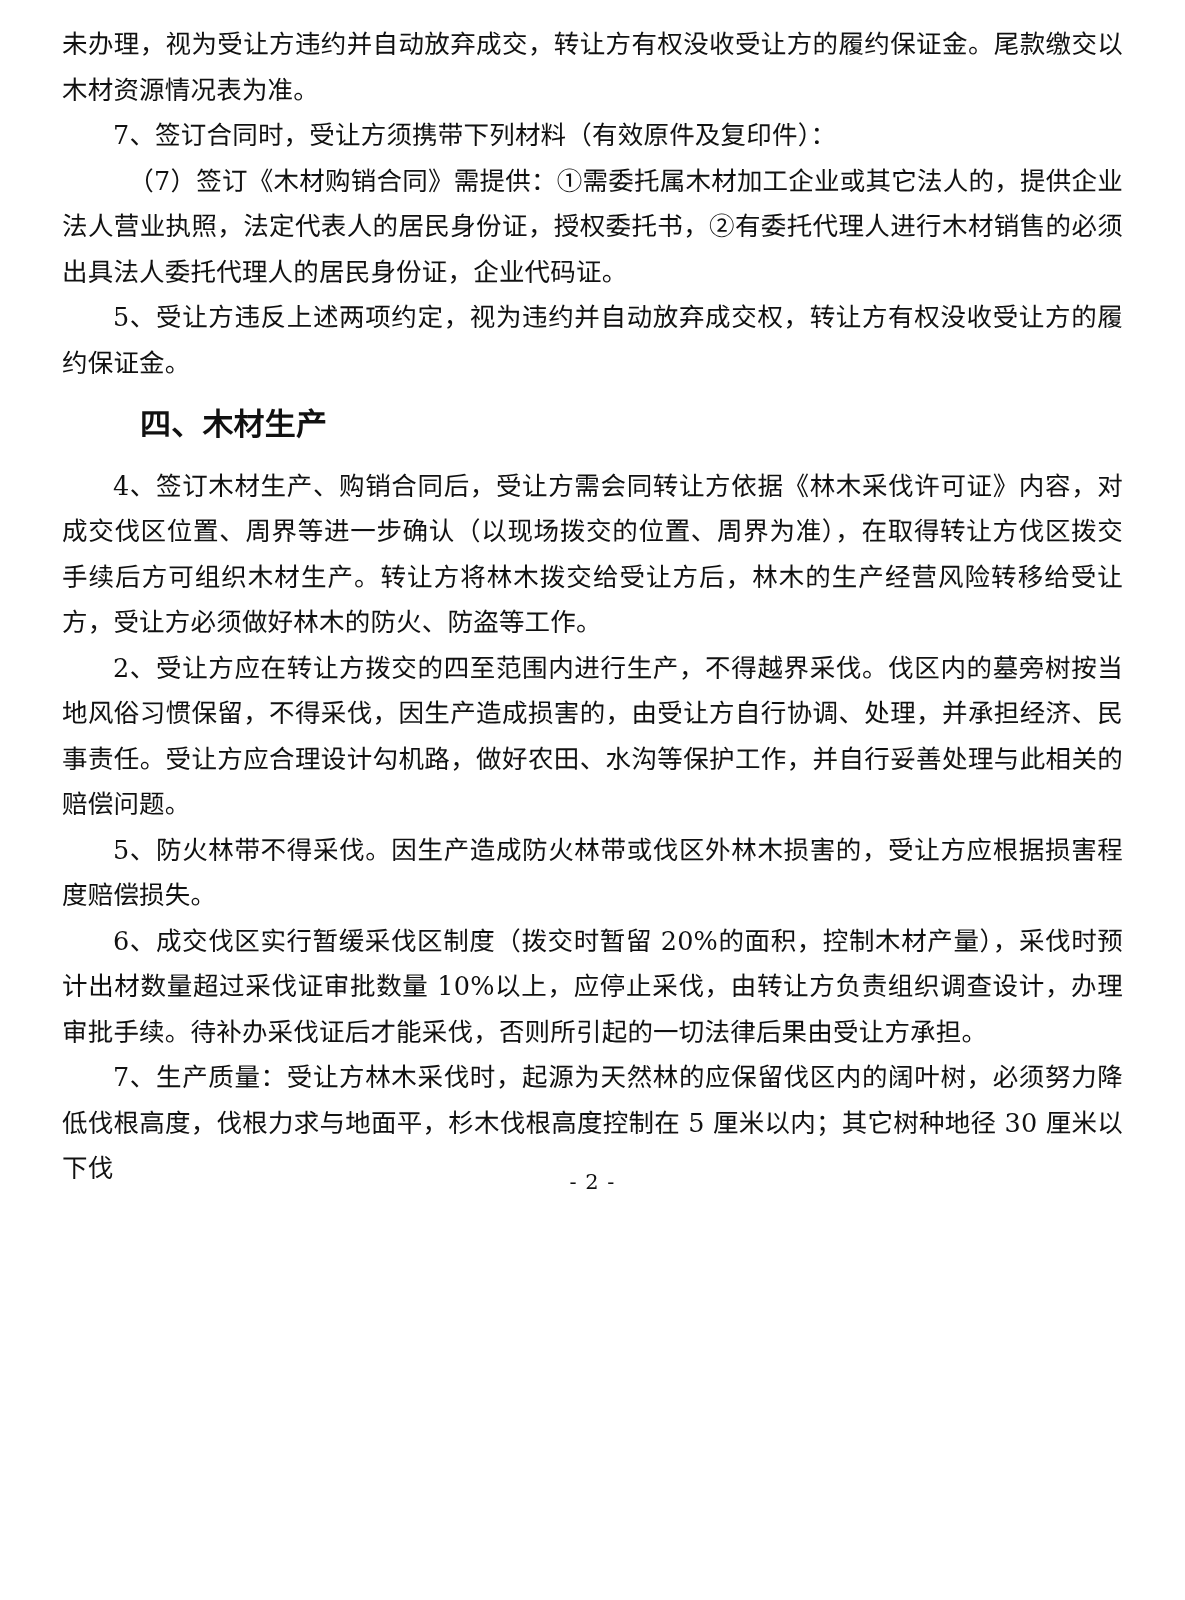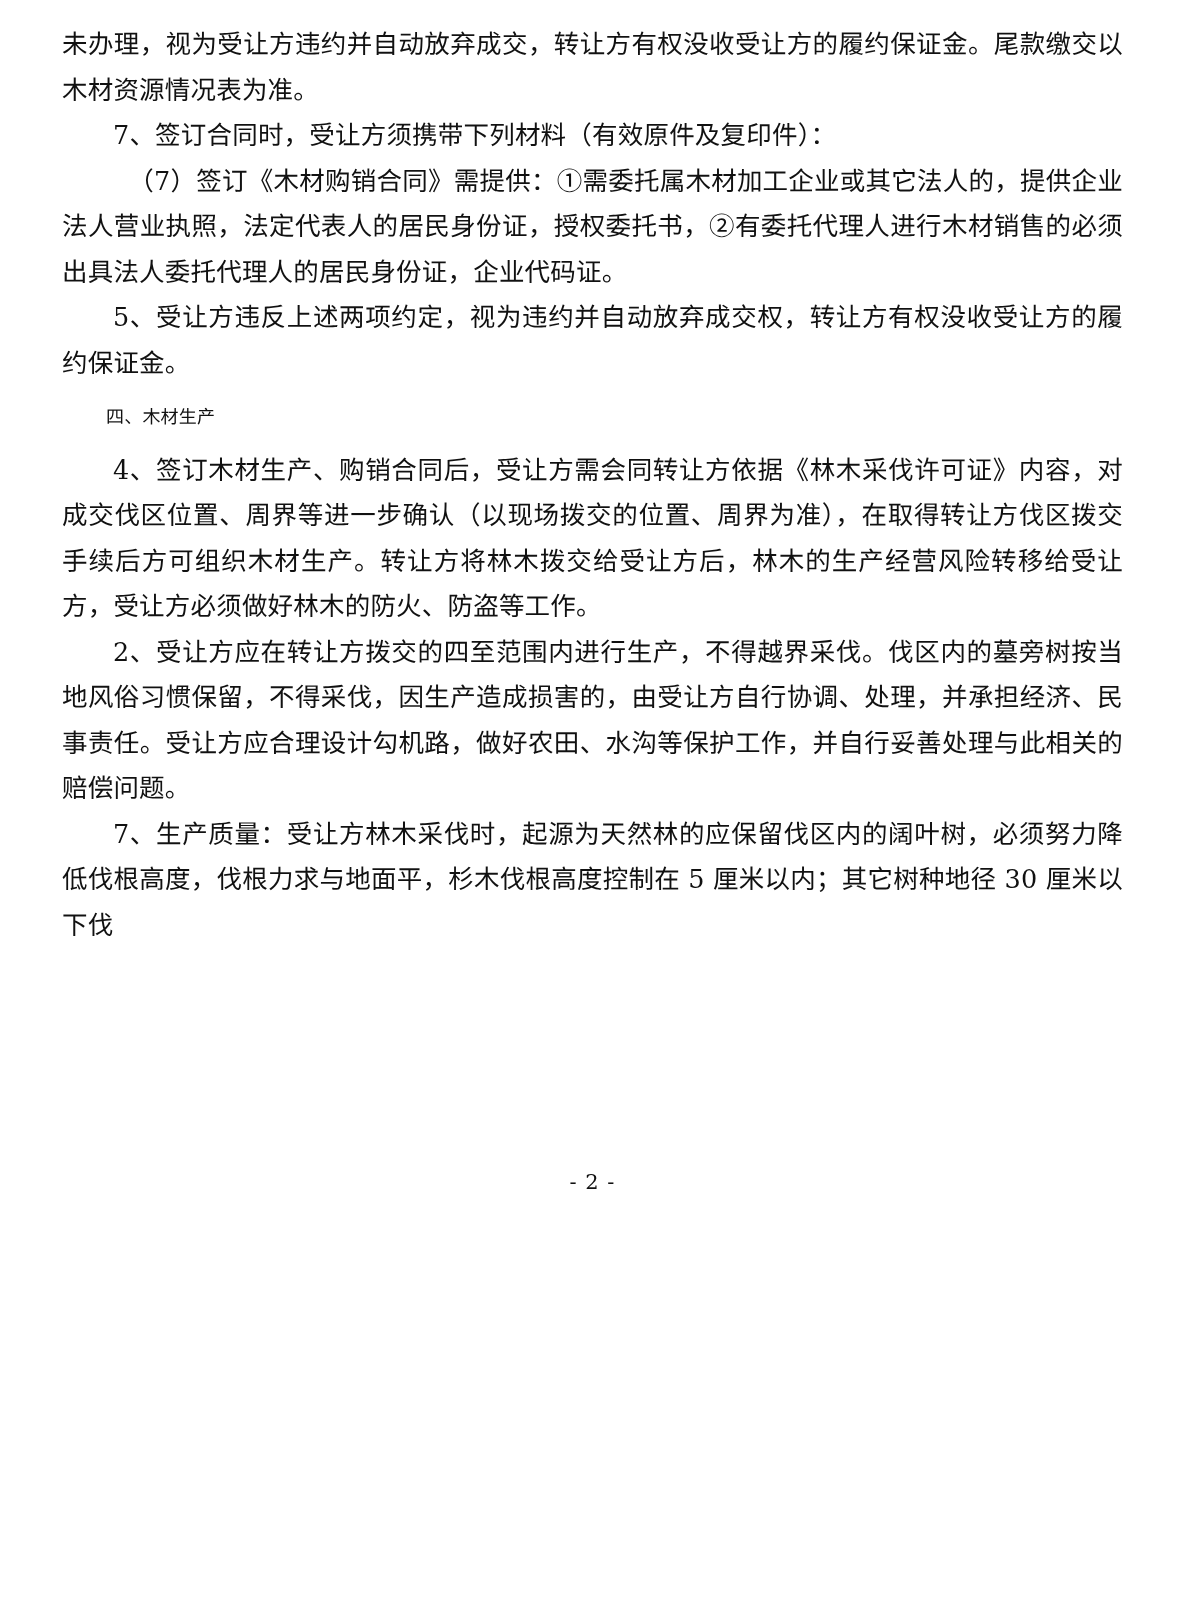--- a/index.html
+++ b/index.html
@@ -30,24 +30,24 @@
     margin: 0;
     text-indent: 0;
   }
   .para.indent1 {
     text-indent: 2em;
   }
   .para.indent-sub {
     text-indent: 2.6em;
   }
   .heading {
-    margin: 8px;
-    font-weight: normal;
+    margin: 16px;
+    font-weight: bold;
     text-indent: 2em;
-    font-size: 18px;
+    font-size: 31px;
     line-height: 45.5px;
   }
   .footer {
     position: absolute;
     left: 0;
     right: 0;
     bottom: 22px;
     text-align: center;
     font-size: 21px;
     font-family: "DejaVu Serif", "Liberation Serif", serif;
@@ -61,17 +61,19 @@
 <div class="page">
 
   <div class="body-text">
     <p class="para">未办理，视为受让方违约并自动放弃成交，转让方有权没收受让方的履约保证金。尾款缴交以木材资源情况表为准。</p>
     <p class="para indent1">7、签订合同时，受让方须携带下列材料（有效原件及复印件）：</p>
     <p class="para indent-sub">（7）签订《木材购销合同》需提供：①需委托属木材加工企业或其它法人的，提供企业法人营业执照，法定代表人的居民身份证，授权委托书，②有委托代理人进行木材销售的必须出具法人委托代理人的居民身份证，企业代码证。</p>
     <p class="para indent1">5、受让方违反上述两项约定，视为违约并自动放弃成交权，转让方有权没收受让方的履约保证金。</p>
     <p class="heading">四、木材生产</p>
     <p class="para indent1">4、签订木材生产、购销合同后，受让方需会同转让方依据《林木采伐许可证》内容，对成交伐区位置、周界等进一步确认（以现场拨交的位置、周界为准），在取得转让方伐区拨交手续后方可组织木材生产。转让方将林木拨交给受让方后，林木的生产经营风险转移给受让方，受让方必须做好林木的防火、防盗等工作。</p>
     <p class="para indent1">2、受让方应在转让方拨交的四至范围内进行生产，不得越界采伐。伐区内的墓旁树按当地风俗习惯保留，不得采伐，因生产造成损害的，由受让方自行协调、处理，并承担经济、民事责任。受让方应合理设计勾机路，做好农田、水沟等保护工作，并自行妥善处理与此相关的赔偿问题。</p>
+    <p class="para indent1">5、防火林带不得采伐。因生产造成防火林带或伐区外林木损害的，受让方应根据损害程度赔偿损失。</p>
+    <p class="para indent1">6、成交伐区实行暂缓采伐区制度（拨交时暂留 20%的面积，控制木材产量），采伐时预计出材数量超过采伐证审批数量 10%以上，应停止采伐，由转让方负责组织调查设计，办理审批手续。待补办采伐证后才能采伐，否则所引起的一切法律后果由受让方承担。</p>
     <p class="para indent1">7、生产质量：受让方林木采伐时，起源为天然林的应保留伐区内的阔叶树，必须努力降低伐根高度，伐根力求与地面平，杉木伐根高度控制在 5 厘米以内；其它树种地径 30 厘米以下伐</p>
   </div>
 
   <div class="footer">- 2 -</div>
 </div>
 
 </body></html>

